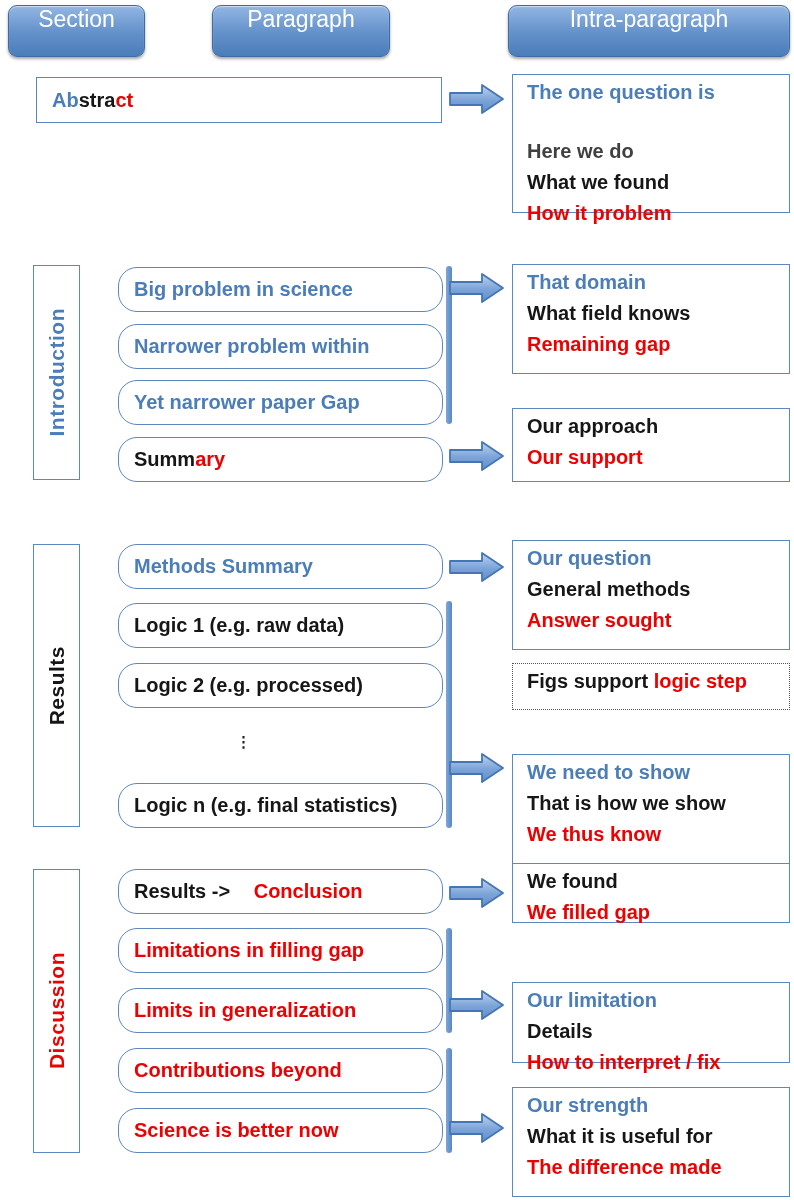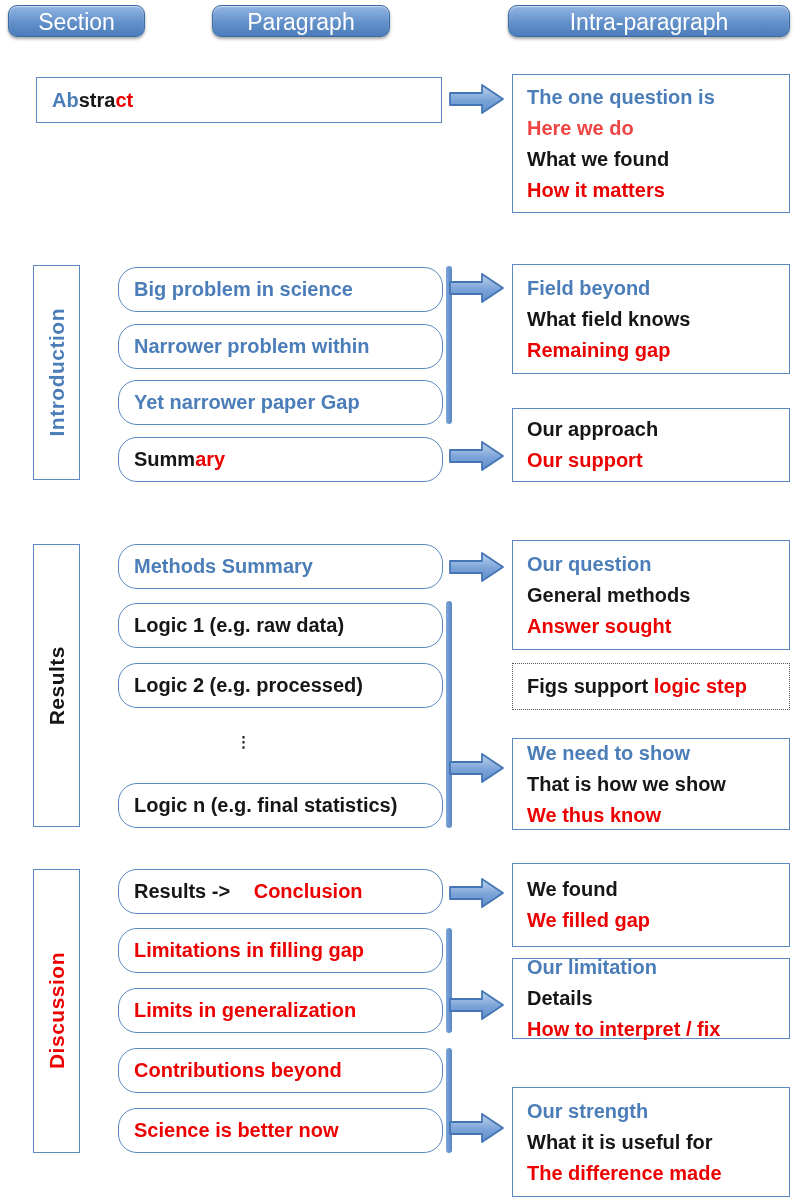--- a/index.html
+++ b/index.html
@@ -3,39 +3,39 @@
 <meta charset="utf-8">
 <style>
   * { margin:0; padding:0; box-sizing:border-box; }
   html,body { background:#ffffff; }
   .canvas {
     position:relative; width:794px; height:1200px; background:#ffffff;
     font-family:"Liberation Sans", sans-serif; overflow:hidden;
   }
   
   .hbtn {
-    position:absolute; top:5px; height:32px; border-radius:9px;
+    position:absolute; top:5px; height:52px; border-radius:9px;
     background:linear-gradient(180deg,#93b6e3 0%,#6290c9 55%,#4c7dba 100%);
     border:1.5px solid #3b6ca6;
     box-shadow:0 2px 3px rgba(80,80,80,.5), inset 0 1px 1px rgba(255,255,255,.55);
-    color:#ffffff; display:flex; align-items:flex-end; justify-content:center;
+    color:#ffffff; display:flex; align-items:flex-start; justify-content:center;
     font-size:23px;
   }
   
   .box {
     position:absolute; background:#fff; border:1.6px solid #5c88c2;
     display:flex; align-items:center; padding:16px 15px;
     font-weight:bold; font-size:20px; white-space:pre;
   }
   .mid  { left:118px; width:325px; height:45px;border-radius:19px; }
   .abox { left:36px;  width:406px; height:46px; }
   .rbox {
     position:absolute; left:512px; width:278px; background:#fff;
     border:1.6px solid #5c88c2; display:flex; flex-direction:column;
-    justify-content:center; padding:2px 14px;
+    padding:2px 14px;
   }
   .rline { line-height:31px; font-weight:bold; font-size:20px; white-space:pre; }
   .dotted { border:1.6px dotted #555 !important; }
   
   .vlabel {
     position:absolute; left:33px; width:47px; border:1.6px solid #5c88c2;
     background:#fff; display:flex; align-items:center; justify-content:center;
   }
   .vtext {
     writing-mode:vertical-rl; transform:rotate(180deg);
@@ -79,23 +79,23 @@
   </div>
 
   <div class="box abox" style="top:77px">
     <span style="color: rgb(75, 125, 184);">Ab</span><span style="color: rgb(22, 22, 22);">stra</span><span style="color: rgb(236, 0, 0);">ct</span>
   </div>
   <svg class="arrow" style="top:83px" viewBox="0 0 56 32">
       <use href="#arrowshape"></use>
     </svg>
   <div class="rbox" style="top:74px;height:139px">
     <div class="rline" style="color: rgb(75, 125, 184);">The one question is</div>
-    <div class="rline" style="color: #ef4444;">Here we do</div>
+    <div class="rline" style="color: #404040; margin-top: 28px;">Here we do</div>
     <div class="rline" style="color: rgb(22, 22, 22);">What we found</div>
-    <div class="rline" style="color: rgb(236, 0, 0);">How it matters</div>
+    <div class="rline" style="color: rgb(236, 0, 0);">How it problem</div>
   </div>
 
   <div class="vlabel" style="top:265px;height:215px">
     <span class="vtext" style="color: rgb(75, 125, 184);">Introduction</span>
   </div>
   <div class="box mid" style="top:267px">
     <span style="color: rgb(75, 125, 184);">Big problem in science</span>
   </div>
   <div class="box mid" style="top:324px">
     <span style="color: rgb(75, 125, 184);">Narrower problem within</span>
@@ -107,21 +107,21 @@
     <span style="color: rgb(22, 22, 22);">Summ</span><span style="color: rgb(236, 0, 0);">ary</span>
   </div>
   <div class="bracket" style="top:266px;height:158px"></div>
   <svg class="arrow" style="top:272px" viewBox="0 0 56 32">
       <use href="#arrowshape"></use>
     </svg>
   <svg class="arrow" style="top:440px" viewBox="0 0 56 32">
       <use href="#arrowshape"></use>
     </svg>
   <div class="rbox" style="top:264px;height:110px">
-    <div class="rline" style="color: rgb(75, 125, 184);">Field beyond</div>
+    <div class="rline" style="color: rgb(75, 125, 184);">That domain</div>
     <div class="rline" style="color: rgb(22, 22, 22);">What field knows</div>
     <div class="rline" style="color: rgb(236, 0, 0);">Remaining gap</div>
   </div>
   <div class="rbox" style="top:408px;height:74px">
     <div class="rline" style="color: rgb(22, 22, 22);">Our approach</div>
     <div class="rline" style="color: rgb(236, 0, 0);">Our support</div>
   </div>
 
   <div class="vlabel" style="top:544px;height:283px">
     <span class="vtext" style="color: rgb(22, 22, 22);">Results</span>
@@ -147,21 +147,21 @@
       <use href="#arrowshape"></use>
     </svg>
   <div class="rbox" style="top:540px;height:110px">
     <div class="rline" style="color: rgb(75, 125, 184);">Our question</div>
     <div class="rline" style="color: rgb(22, 22, 22);">General methods</div>
     <div class="rline" style="color: rgb(236, 0, 0);">Answer sought</div>
   </div>
   <div class="rbox dotted" style="top:663px;height:47px">
     <div class="rline"><span style="color: rgb(22, 22, 22);">Figs support </span><span style="color: rgb(236, 0, 0);">logic step</span></div>
   </div>
-  <div class="rbox" style="top:738px;height:92px">
+  <div class="rbox" style="top:754px;height:110px">
     <div class="rline" style="color: rgb(75, 125, 184);">We need to show</div>
     <div class="rline" style="color: rgb(22, 22, 22);">That is how we show</div>
     <div class="rline" style="color: rgb(236, 0, 0);">We thus know</div>
   </div>
 
   <div class="vlabel" style="top:869px;height:284px">
     <span class="vtext" style="color: rgb(236, 0, 0);">Discussion</span>
   </div>
   <div class="box mid" style="top:869px">
     <span style="color: rgb(22, 22, 22);">Results -&gt; </span><span style="color: rgb(236, 0, 0); margin-left: 18px;">Conclusion</span>
@@ -182,25 +182,25 @@
   <div class="bracket" style="top:1048px;height:105px"></div>
   <svg class="arrow" style="top:877px" viewBox="0 0 56 32">
       <use href="#arrowshape"></use>
     </svg>
   <svg class="arrow" style="top:989px" viewBox="0 0 56 32">
       <use href="#arrowshape"></use>
     </svg>
   <svg class="arrow" style="top:1112px" viewBox="0 0 56 32">
       <use href="#arrowshape"></use>
     </svg>
-  <div class="rbox" style="top:863px;height:84px">
+  <div class="rbox" style="top:863px;height:60px">
     <div class="rline" style="color: rgb(22, 22, 22);">We found</div>
     <div class="rline" style="color: rgb(236, 0, 0);">We filled gap</div>
   </div>
-  <div class="rbox" style="top:958px;height:81px">
+  <div class="rbox" style="top:982px;height:81px">
     <div class="rline" style="color: rgb(75, 125, 184);">Our limitation</div>
     <div class="rline" style="color: rgb(22, 22, 22);">Details</div>
     <div class="rline" style="color: rgb(236, 0, 0);">How to interpret / fix</div>
   </div>
   <div class="rbox" style="top:1087px;height:110px">
     <div class="rline" style="color: rgb(75, 125, 184);">Our strength</div>
     <div class="rline" style="color: rgb(22, 22, 22);">What it is useful for</div>
     <div class="rline" style="color: rgb(236, 0, 0);">The difference made</div>
   </div>
 

